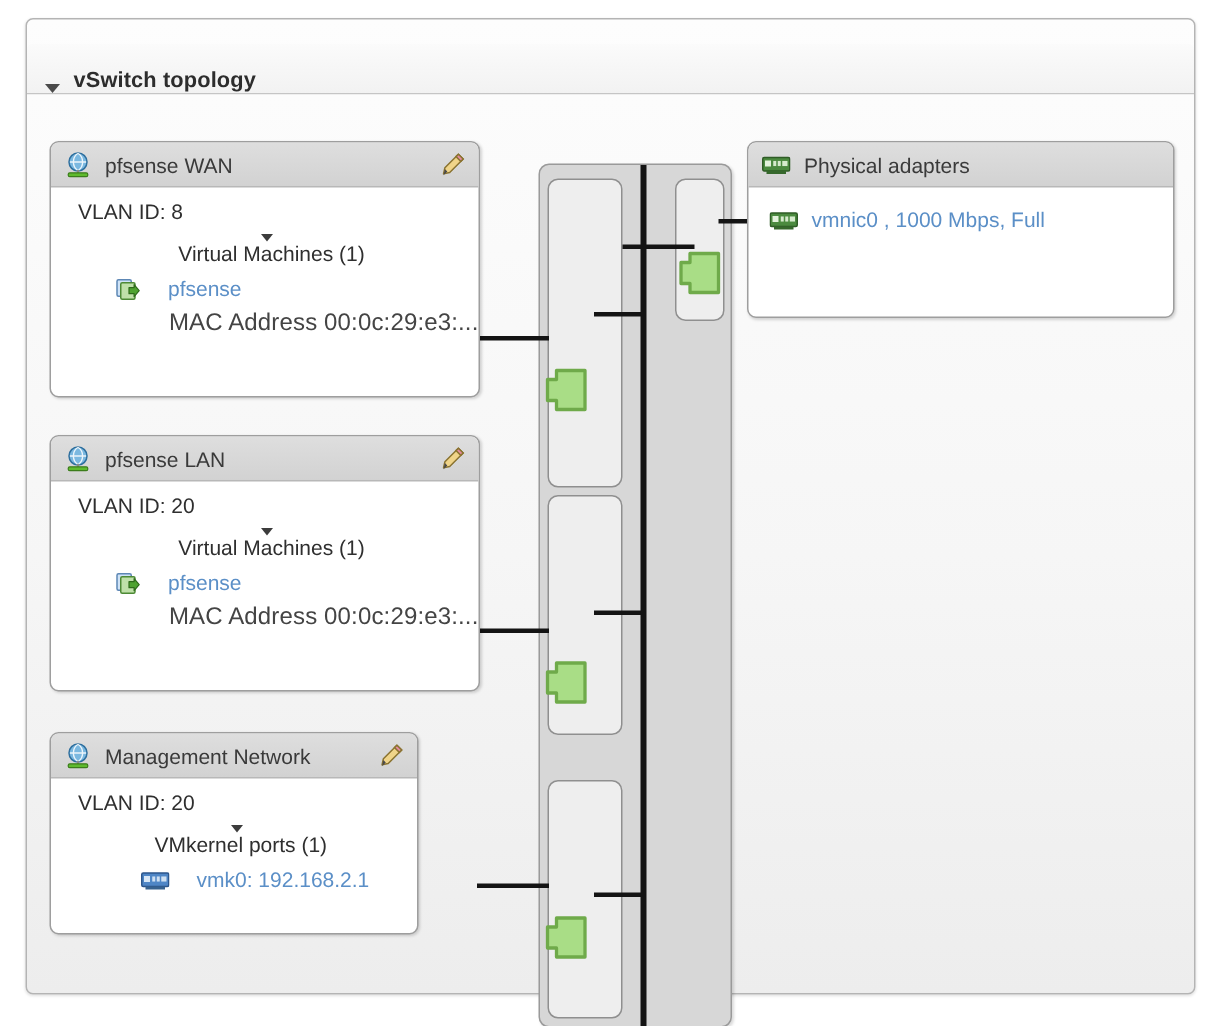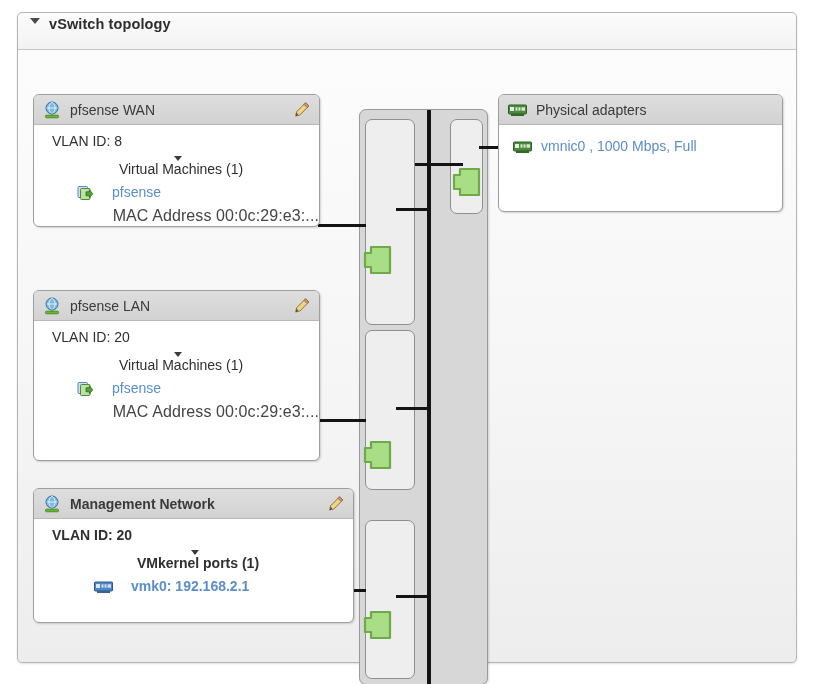--- a/index.html
+++ b/index.html
@@ -11,25 +11,25 @@
 
   
   #topology-panel{
     position:absolute;left:17px;top:12px;width:780px;height:651px;
     box-sizing:border-box;
     border:1px solid #b4b4b4;border-radius:5px;
     background:linear-gradient(180deg,#fdfdfd 0%,#f6f6f6 55%,#ededed 100%);
     box-shadow:0 1px 2px rgba(0,0,0,.12);
   }
   #panel-header{
-    position:absolute;left:0;top:3px;width:100%;height:34px;
+    position:absolute;left:0;top:16px;width:100%;height:34px;
     box-sizing:border-box;
     border-bottom:1px solid #c5c5c5;border-radius:4px 4px 0 0;
     background:linear-gradient(180deg,#fbfbfb 0%,#f2f2f2 100%);
-    display:flex;align-items:flex-start;padding-left:12px;
+    display:flex;align-items:flex-end;padding-left:12px;
   }
   #panel-header .twisty{
     width:0;height:0;border-left:5px solid transparent;border-right:5px solid transparent;
     border-top:6px solid #4a4a4a;margin-right:9px;margin-top:2px;
   }
   #panel-header .title{
     font-size:14.5px;font-weight:bold;color:#2d2d2d;letter-spacing:.1px;
   }
   #panel-body{position:absolute;left:0;top:34px;width:100%;height:616px;}
 
@@ -137,21 +137,21 @@
       <svg width="30" height="32" viewBox="0 0 30 32">
         <path d="M8 3 H27 V29 H8 V23 H2 V9 H8 Z" fill="#a9dd86" stroke="#6faa4a" stroke-width="2.2" stroke-linejoin="round"></path>
       </svg>
     </div>
 
     <div class="lead" style="left:300px;top:177px;width:48px;"></div>
     <div class="lead" style="left:300px;top:372px;width:48px;"></div>
     <div class="lead" style="left:300px;top:542px;width:48px;"></div>
     <div class="lead" style="left:461px;top:99px;width:28px;"></div>
 
-    <div class="card" style="left:15px;top:47px;width:287px;height:133px;">
+    <div class="card" style="left:15px;top:47px;width:287px;height:171px;">
       <div class="card-head">
         <span class="ic">
           <svg width="18" height="18" viewBox="0 0 18 18">
             <circle cx="9" cy="7" r="6" fill="#7bb8e0" stroke="#2e6f9e" stroke-width="1"></circle>
             <path d="M3.6 7 h10.8 M9 1.2 a7 7 0 0 1 0 11.6 a7 7 0 0 1 0 -11.6" fill="none" stroke="#ffffff" stroke-width=".9" opacity=".85"></path>
             <rect x="8.3" y="12.3" width="1.4" height="2.6" fill="#8a8a8a"></rect>
             <rect x="2.5" y="14.2" width="13" height="2.6" rx="1" fill="#5fbb2e" stroke="#3c7d1c" stroke-width=".8"></rect>
           </svg>
         </span>
         <span class="head-label">pfsense WAN</span>
@@ -215,21 +215,21 @@
               <rect x="3.5" y="4.5" width="9.5" height="11" rx="1" fill="#bfe0a9" stroke="#4d8a35" stroke-width="1"></rect>
               <path d="M9 7.8 h3.4 v-2 l3.4 4 -3.4 4 v-2 H9 z" fill="#4fa331" stroke="#2f6b1c" stroke-width=".8" stroke-linejoin="round"></path>
             </svg>
           </span>
           <span class="child-label">pfsense</span>
         </div>
         <div class="mac-row">MAC Address 00:0c:29:e3:...</div>
       </div>
     </div>
 
-    <div class="card" style="left:15px;top:441px;width:321px;height:135px;font-weight:bold;">
+    <div class="card" style="left:15px;top:441px;width:246px;height:135px;">
       <div class="card-head">
         <span class="ic">
           <svg width="18" height="18" viewBox="0 0 18 18">
             <circle cx="9" cy="7" r="6" fill="#7bb8e0" stroke="#2e6f9e" stroke-width="1"></circle>
             <path d="M3.6 7 h10.8 M9 1.2 a7 7 0 0 1 0 11.6 a7 7 0 0 1 0 -11.6" fill="none" stroke="#ffffff" stroke-width=".9" opacity=".85"></path>
             <rect x="8.3" y="12.3" width="1.4" height="2.6" fill="#8a8a8a"></rect>
             <rect x="2.5" y="14.2" width="13" height="2.6" rx="1" fill="#5fbb2e" stroke="#3c7d1c" stroke-width=".8"></rect>
           </svg>
         </span>
         <span class="head-label">Management Network</span>

